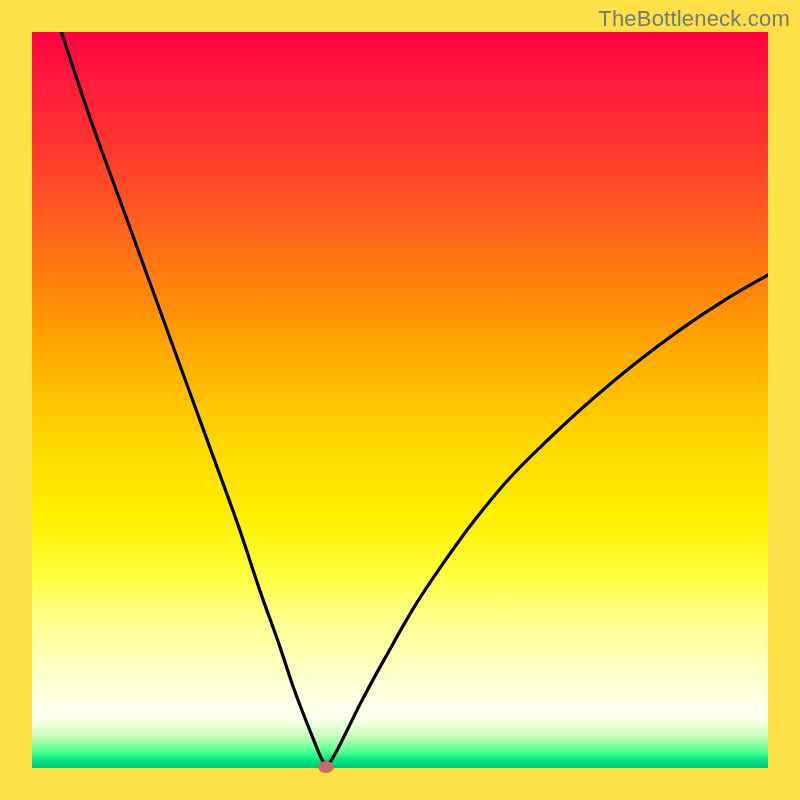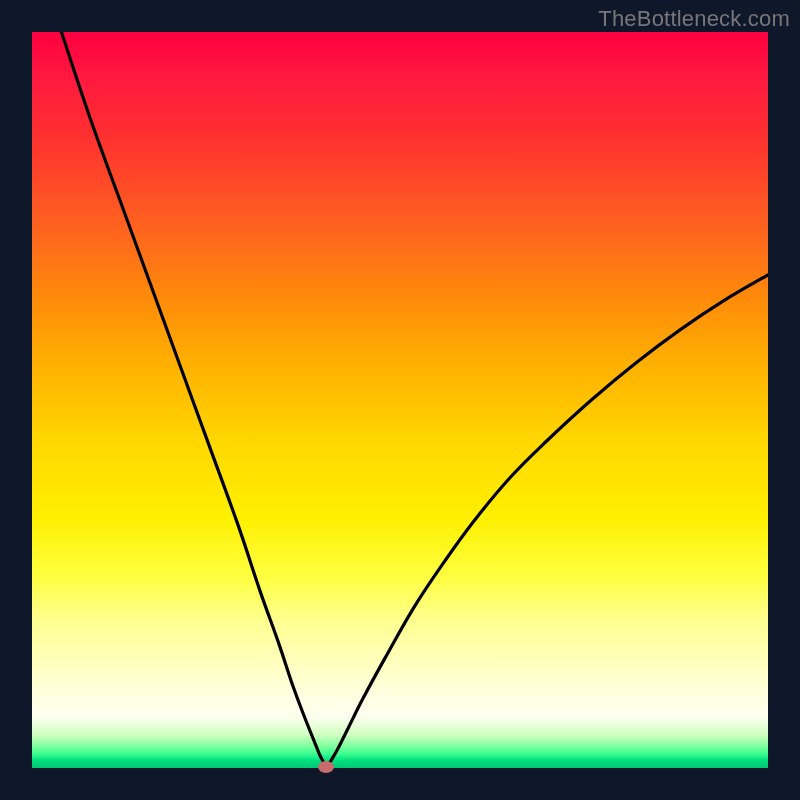--- a/index.html
+++ b/index.html
@@ -8,21 +8,21 @@
     width: 800px;
     height: 800px;
     background: #000;
     font-family: Arial, Helvetica, sans-serif;
     overflow: hidden;
   }
   .outer {
     position: relative;
     width: 800px;
     height: 800px;
-    background: #0f172a;
+    background: #fde047;
   }
   .plot {
     position: absolute;
     left: 32px;
     top: 32px;
     width: 736px;
     height: 736px;
     background: linear-gradient(to bottom,
       #ff0040 0%,
       #ff1840 6%,

